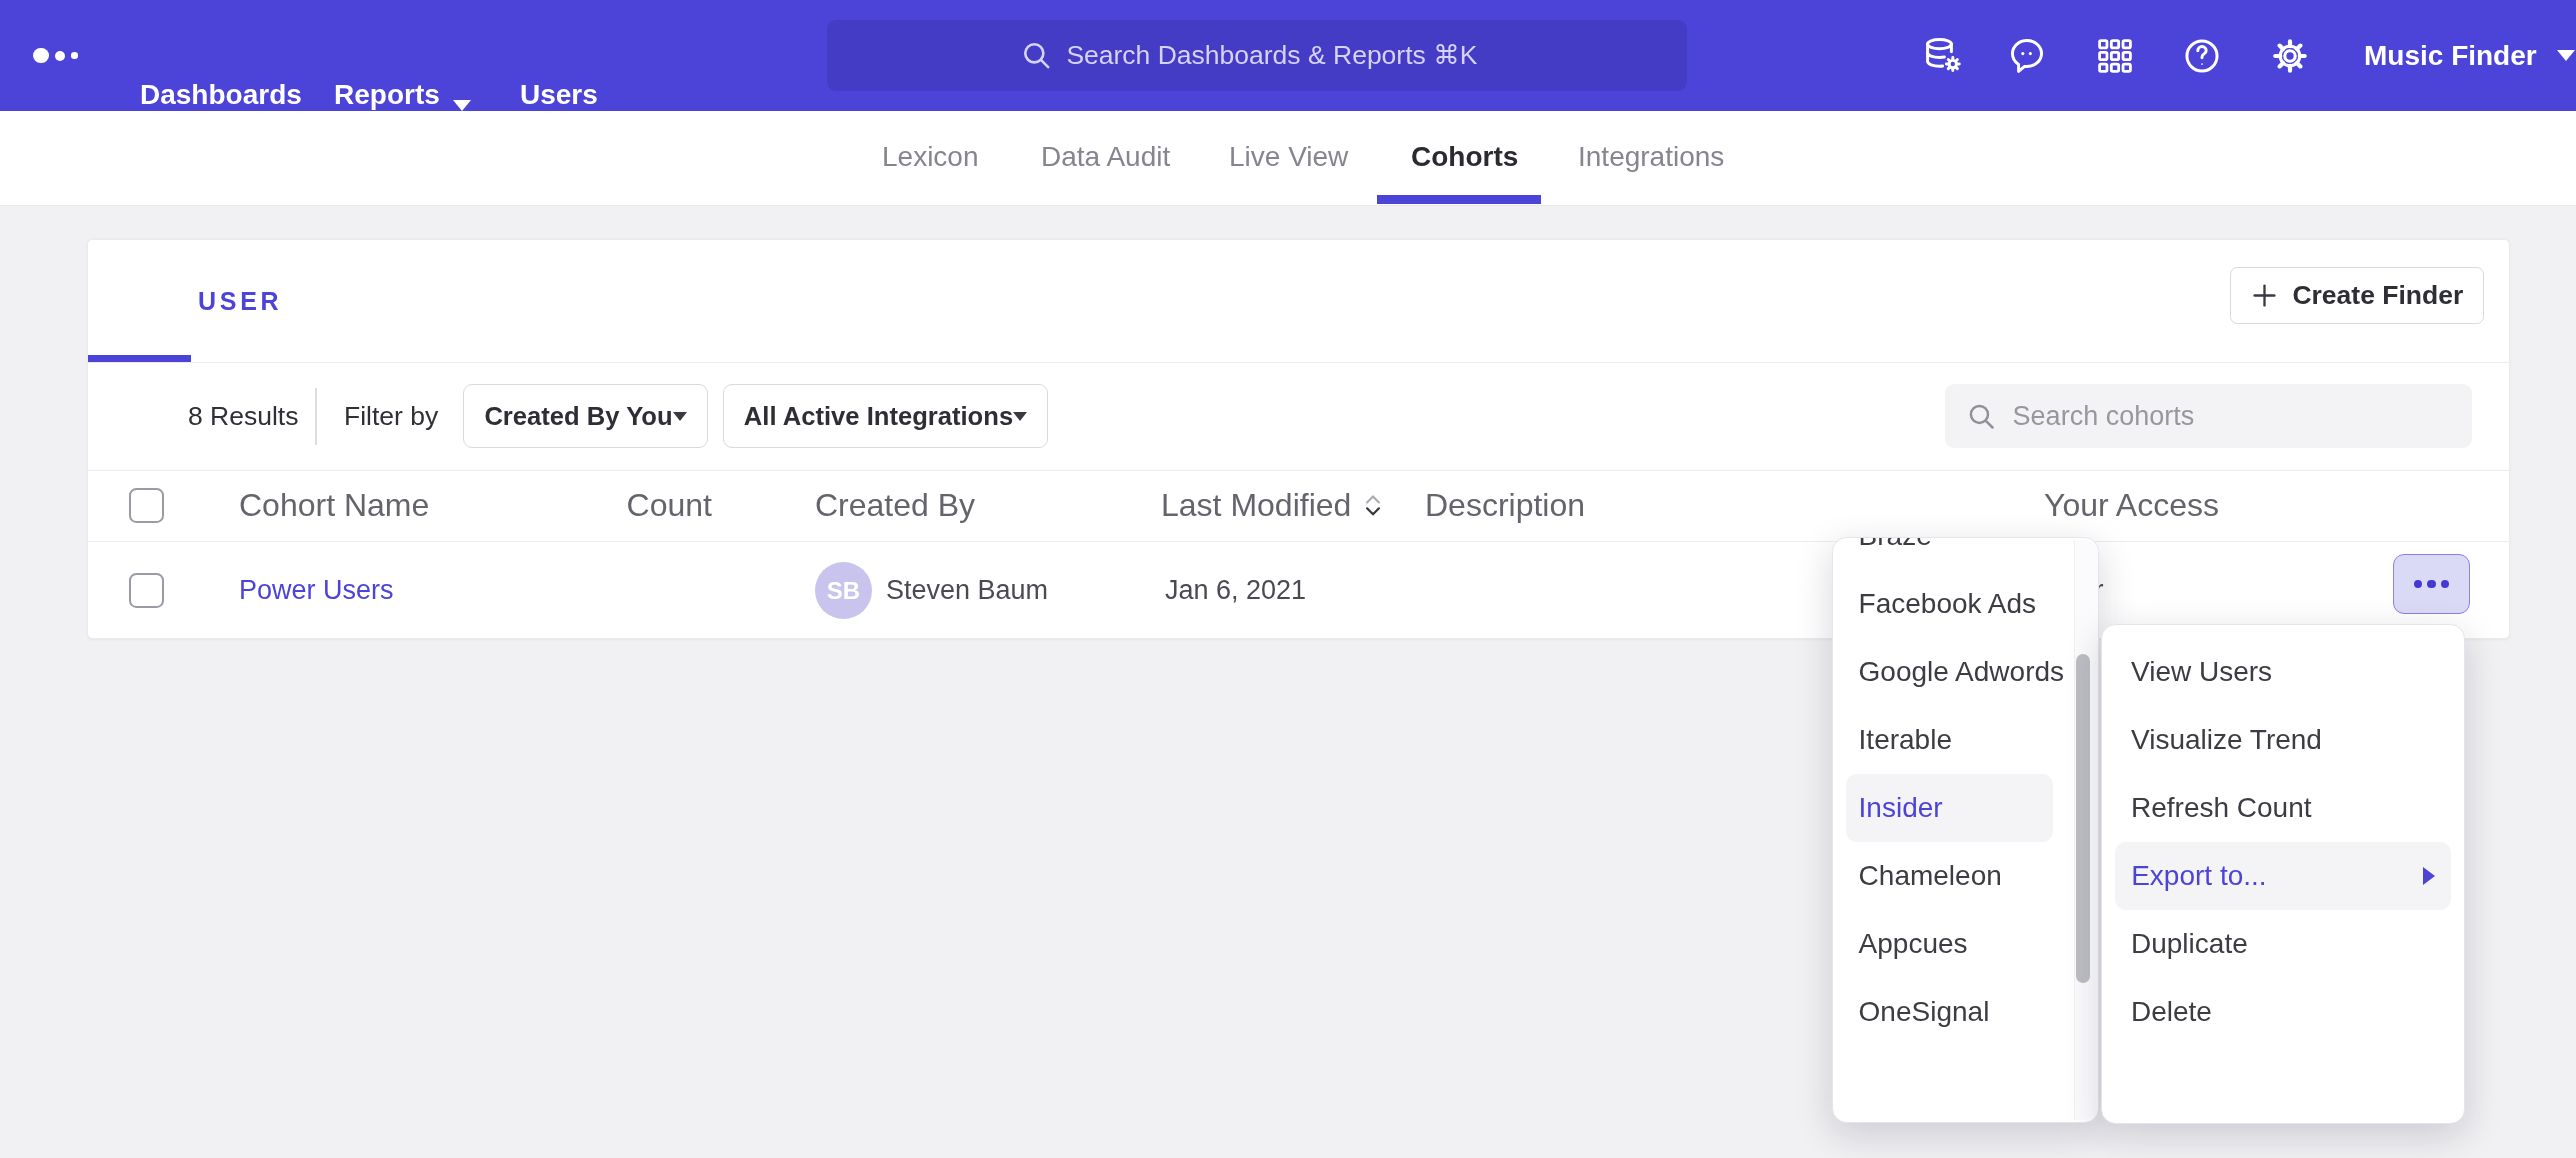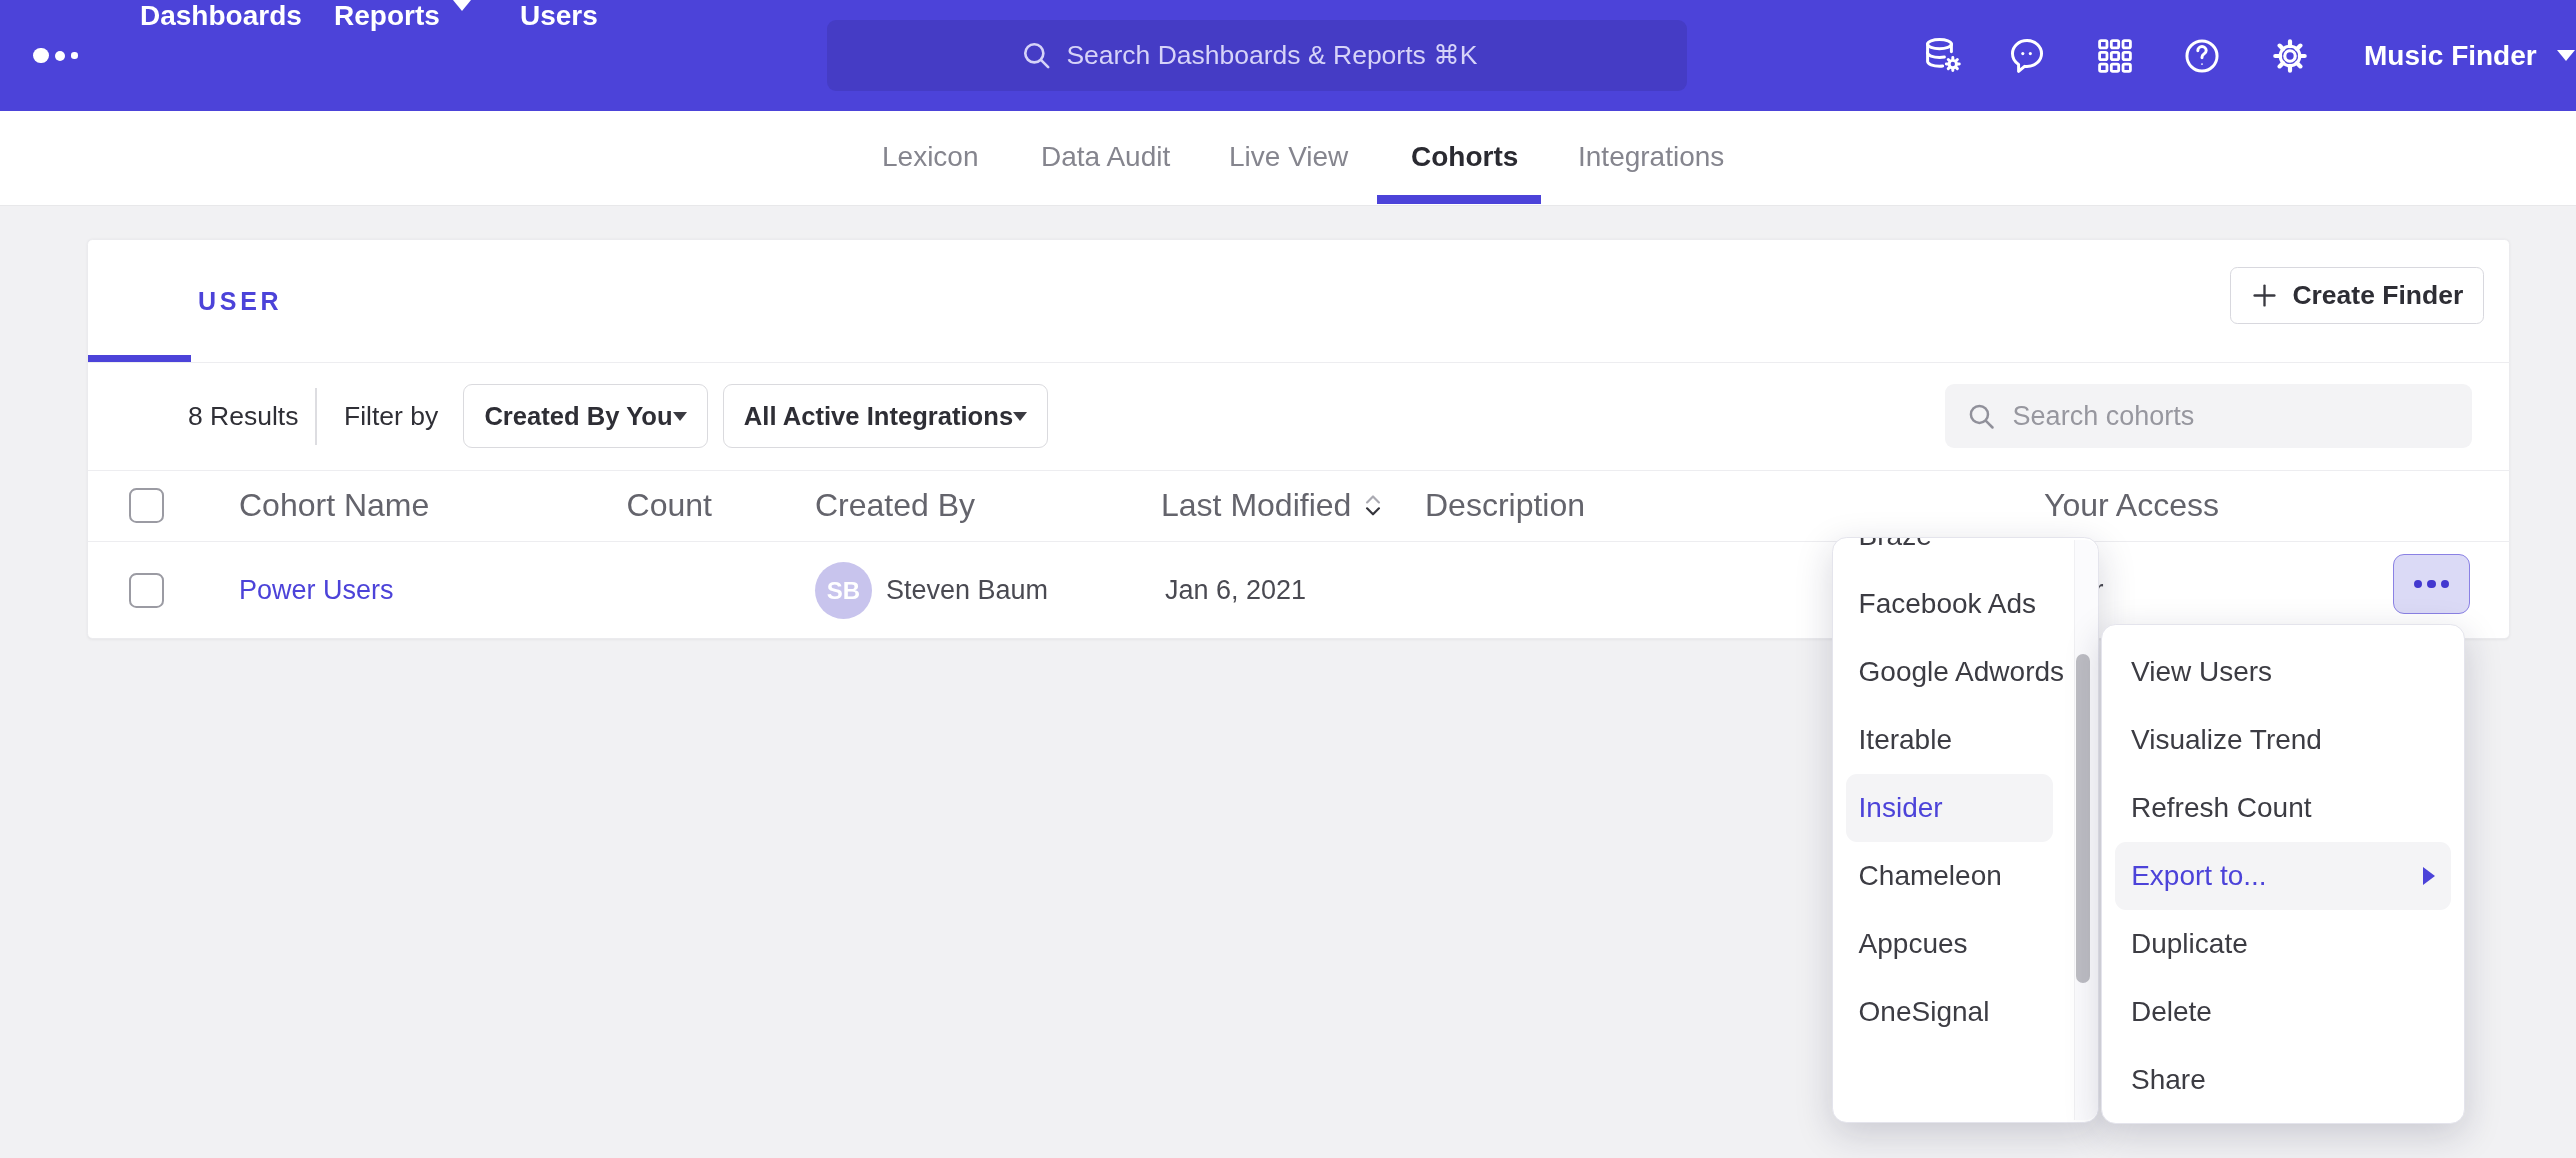--- a/index.html
+++ b/index.html
@@ -9,21 +9,21 @@
     background: #f1f1f3;
     position: relative;
     color: #2f2f36;
   }
   
   .topnav { position: absolute; left: 0; top: 0; width: 2576px; height: 111px; background: #4c43d9; z-index: 5; }
   .logo { position: absolute; left: 33px; top: 0; height: 111px; display: flex; align-items: center; gap: 6.4px; cursor: pointer; }
   .logo .d1 { width: 15.5px; height: 15.5px; border-radius: 50%; background: #fff; }
   .logo .d2 { width: 10px; height: 10px; border-radius: 50%; background: #fff; }
   .logo .d3 { width: 6.4px;  height: 6.4px;  border-radius: 50%; background: #fff; }
-  .nav-item { position: absolute; top: 0; height: 111px; display: flex; align-items: flex-start; gap: 13.7px;
+  .nav-item { position: absolute; top: 0; height: 111px; display: flex; align-items: flex-end; gap: 13.7px;
               color: #ffffff; font-size: 28px; font-weight: bold; cursor: pointer; }
   .caret-down { width: 0; height: 0; border-left: 9px solid transparent; border-right: 9px solid transparent; border-top: 11px solid #fff; }
   .nav-search { position: absolute; left: 827px; top: 20px; width: 860px; height: 71px; background: #453cc5;
                 border-radius: 9px; display: flex; align-items: center; justify-content: center; gap: 12.8px; cursor: text; }
   .nav-search input { background: transparent; border: none; outline: none; width: 429px;
                       font-family: inherit; font-size: 26.5px; color: #fff; }
   .nav-search input::placeholder { color: #d6d3f8; opacity: 1; }
   .nav-icon { position: absolute; top: 35px; width: 42px; height: 42px; cursor: pointer; }
   .project { position: absolute; left: 2364px; top: 0; height: 111px; display: flex; align-items: center; gap: 20px;
              color: #fff; font-size: 28px; font-weight: bold; cursor: pointer; }
@@ -299,17 +299,14 @@
   <div class="mi hl">
     <span>Export to...</span>
     <span class="arrow-right"></span>
   </div>
   <div class="mi">
       <span>Duplicate</span>
     </div>
   <div class="mi">
       <span>Delete</span>
     </div>
-  <div class="mi">
-      <span>Share</span>
-    </div>
 </div>
 
 
 </body></html>

